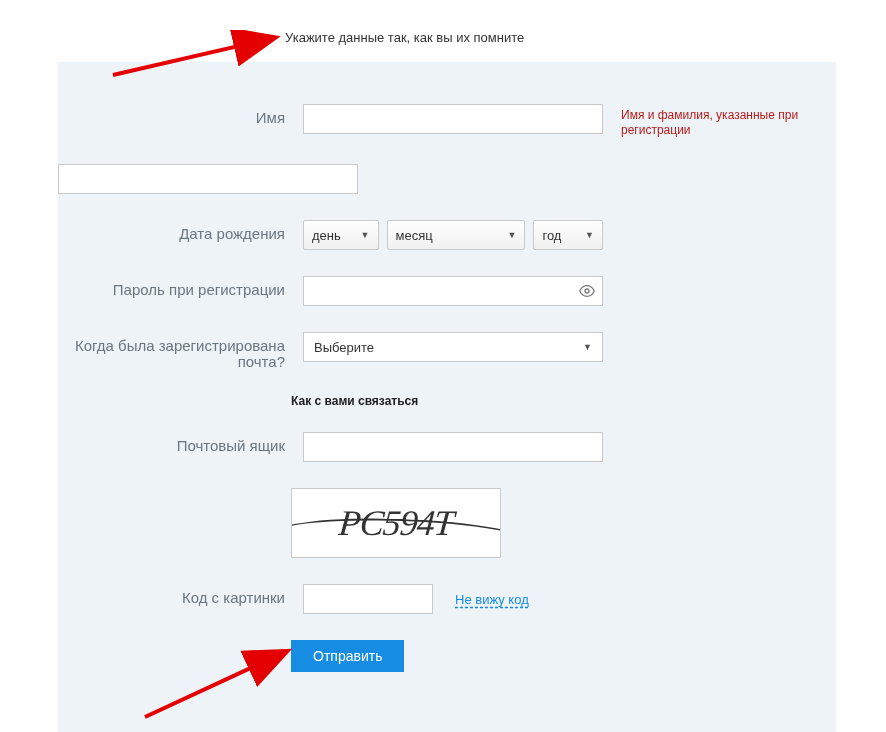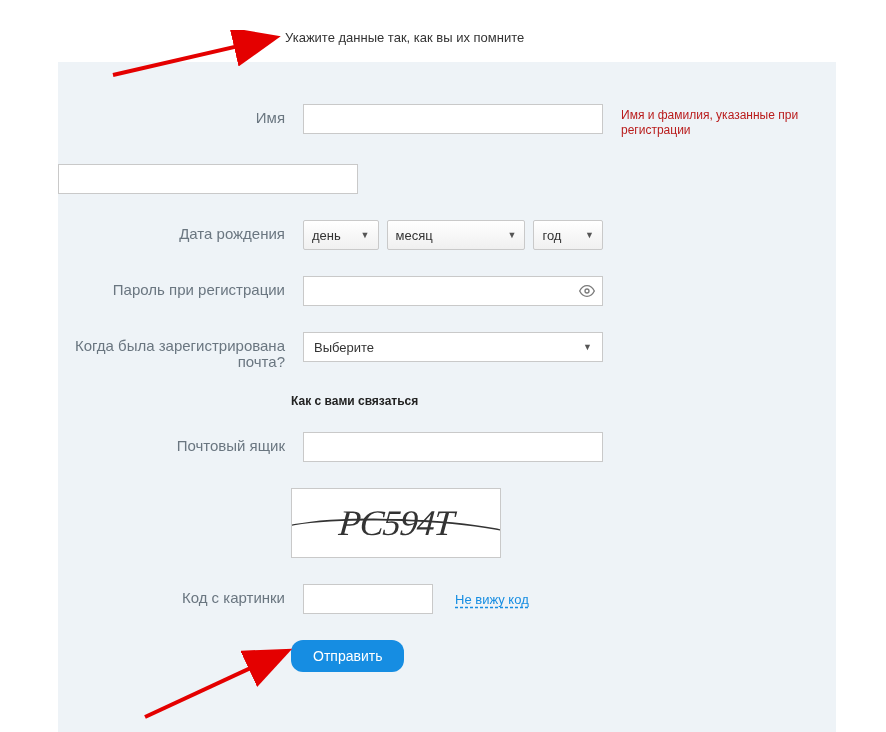--- a/index.html
+++ b/index.html
@@ -179,21 +179,21 @@
       cursor: pointer;
     }
     .submit-row {
       margin-left: 233px;
       margin-top: 10px;
     }
     .submit-btn {
       background: #168de2;
       color: #fff;
       border: none;
-      border-radius: 12px;
+      border-radius: 0;
       height: 32px;
       padding: 0 22px;
       font-size: 14px;
       cursor: pointer;
     }
     .arrow-overlay {
       position: absolute;
       pointer-events: none;
     }
   </style>

